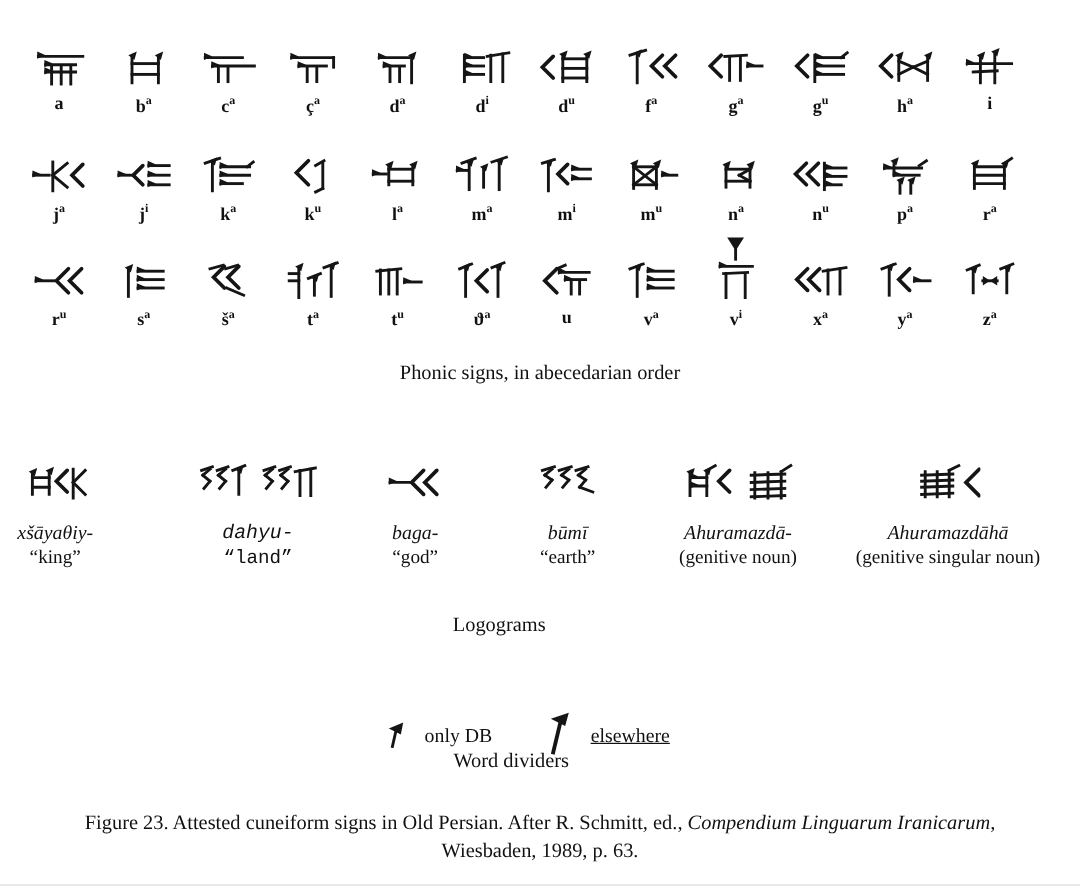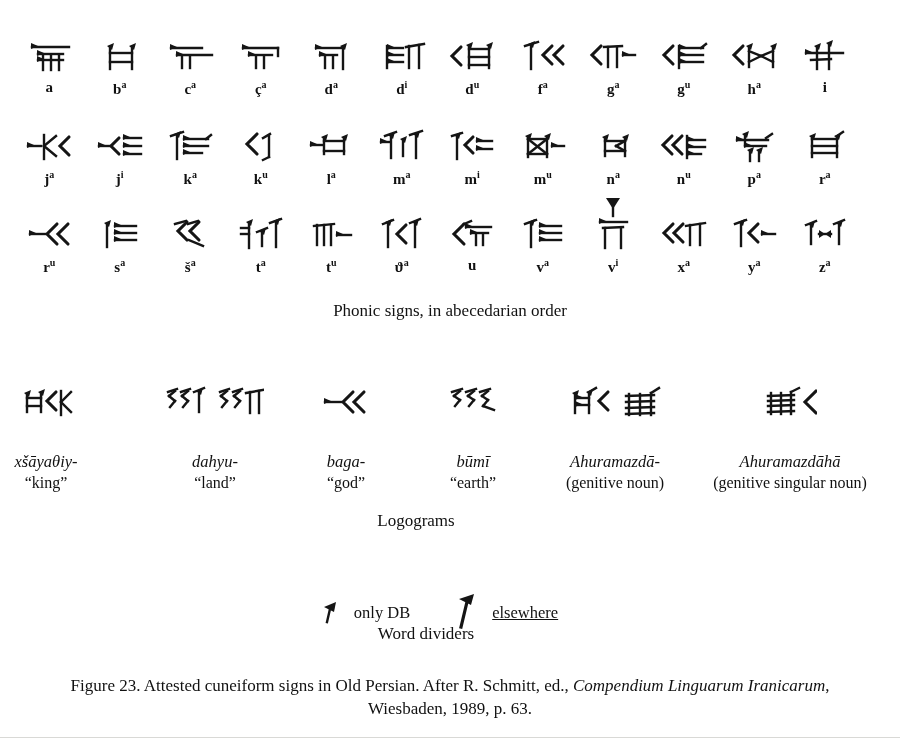--- a/index.html
+++ b/index.html
@@ -14,21 +14,21 @@
   .glyph-box svg{overflow:visible;display:block;}
   .sign-label{font-weight:bold;font-size:15px;margin-top:6px;line-height:1;}
   .sign-label sup{font-size:10px;}
   .caption{position:absolute;left:0;width:900px;text-align:center;font-size:17px;}
   #phonic-caption{top:301px;}
   #logograms-caption{top:511px;left:-34px;}
   #dividers-caption{top:624px;left:-24px;}
   #logograms{position:absolute;top:372px;left:0;width:900px;height:140px;}
   .logogram-col{position:absolute;transform:translateX(-50%);display:flex;flex-direction:column;align-items:center;width:170px;}
   .logogram-glyphs{height:48px;display:flex;align-items:flex-end;justify-content:center;gap:10px;}
-  .logogram-name{font-style:italic;font-size:16.5px;margin-top:32px;line-height:1.25;}
+  .logogram-name{font-style:italic;font-size:16.5px;margin-top:14px;line-height:1.25;}
   .logogram-gloss{font-size:16px;line-height:1.25;text-align:center;max-width:160px;}
   #dividers{position:absolute;top:593px;left:0;width:880px;display:flex;align-items:center;justify-content:center;}
   .divider-item{display:flex;align-items:center;}
   .divider-label{font-size:16.5px;}
   #figure-caption{position:absolute;top:674px;left:0;width:900px;text-align:center;font-size:17px;line-height:23px;}
   .bottom-rule{position:absolute;left:0;bottom:2px;width:100%;height:1px;background:#d9d9d6;}
 </style>
 </head>
 <body>
 
@@ -580,21 +580,21 @@
           <line x1="8" y1="20" x2="22" y2="20" stroke="#151515" stroke-width="2.4" stroke-linecap="square"></line>
           <path d="M37,6 L28,15 L37,24" fill="none" stroke="#151515" stroke-width="3.1" stroke-linejoin="miter" stroke-linecap="round"></path>
           <line x1="42" y1="5" x2="42" y2="29" stroke="#151515" stroke-width="2.4" stroke-linecap="square"></line>
           <line x1="42" y1="16" x2="52" y2="6" stroke="#151515" stroke-width="2.4" stroke-linecap="square"></line>
           <line x1="42" y1="16" x2="52" y2="26" stroke="#151515" stroke-width="2.4" stroke-linecap="square"></line>
         </svg>
       </div>
       <div class="logogram-name">xšāyaθiy-</div>
       <div class="logogram-gloss">“king”</div>
     </div>
-    <div class="logogram-col" style="left: 215px;">
+    <div class="logogram-col" style="left: 215px; font-family: Liberation Mono, monospace;">
       <div class="logogram-glyphs">
         <svg viewBox="0 0 42 34" width="42" height="34">
           <line x1="2" y1="6" x2="11" y2="3" stroke="#151515" stroke-width="2.4" stroke-linecap="square"></line>
           <line x1="9" y1="5" x2="3" y2="10" stroke="#151515" stroke-width="2.4" stroke-linecap="square"></line>
           <line x1="3" y1="10" x2="9" y2="15" stroke="#151515" stroke-width="2.4" stroke-linecap="square"></line>
           <line x1="9" y1="15" x2="4" y2="21" stroke="#151515" stroke-width="2.4" stroke-linecap="square"></line>
           <line x1="15" y1="6" x2="24" y2="3" stroke="#151515" stroke-width="2.4" stroke-linecap="square"></line>
           <line x1="22" y1="5" x2="16" y2="10" stroke="#151515" stroke-width="2.4" stroke-linecap="square"></line>
           <line x1="16" y1="10" x2="22" y2="15" stroke="#151515" stroke-width="2.4" stroke-linecap="square"></line>
           <line x1="22" y1="15" x2="17" y2="21" stroke="#151515" stroke-width="2.4" stroke-linecap="square"></line>

